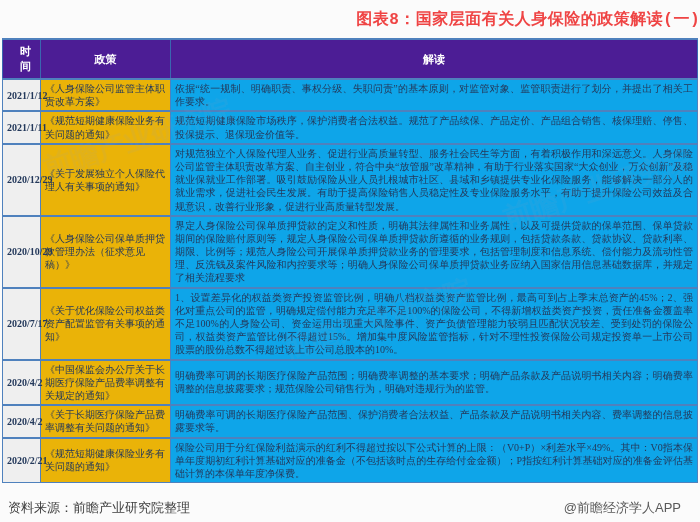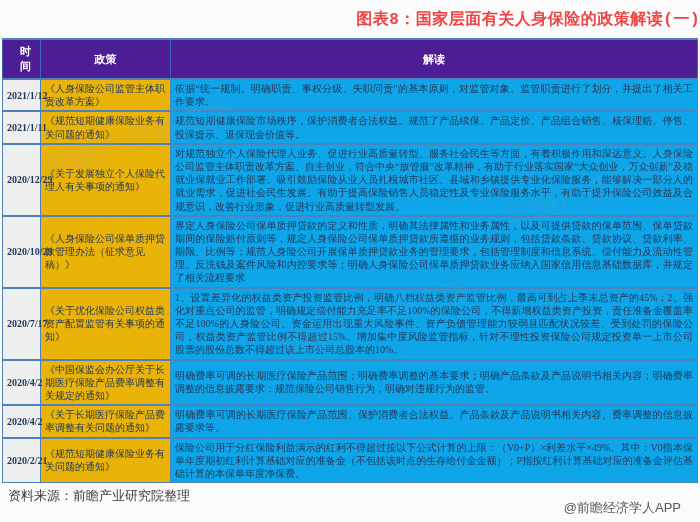--- a/index.html
+++ b/index.html
@@ -31,21 +31,21 @@
     padding:2px 4px;
   }
   table.policy tr{border-top:2px solid #4f81bd;}
   td.date{
     background:#efefef;text-align:center;white-space:nowrap;
     font-size:9px;font-weight:bold;padding:2px 1px;
   }
   td.policy-name{background:#eab308;text-align:left;}
   td.interp{background:#0ea5e9;text-align:justify;}
   .footer-source{
-    position:absolute;left:8px;bottom:17px;font-size:13px;color:#404040;margin-top:19px;
+    position:absolute;left:8px;bottom:5px;font-size:13px;color:#404040;margin-top:19px;
   }
   .footer-brand{
     position:absolute;right:19px;bottom:5px;font-size:13px;color:#595959;
   }
   .wm{
     position:absolute;pointer-events:none;color:#8fa3c0;opacity:0.10;
     font-size:28px;font-weight:bold;transform:rotate(-18deg);
     white-space:nowrap;z-index:5;
   }
   .wm1{top:120px;left:40px;}

